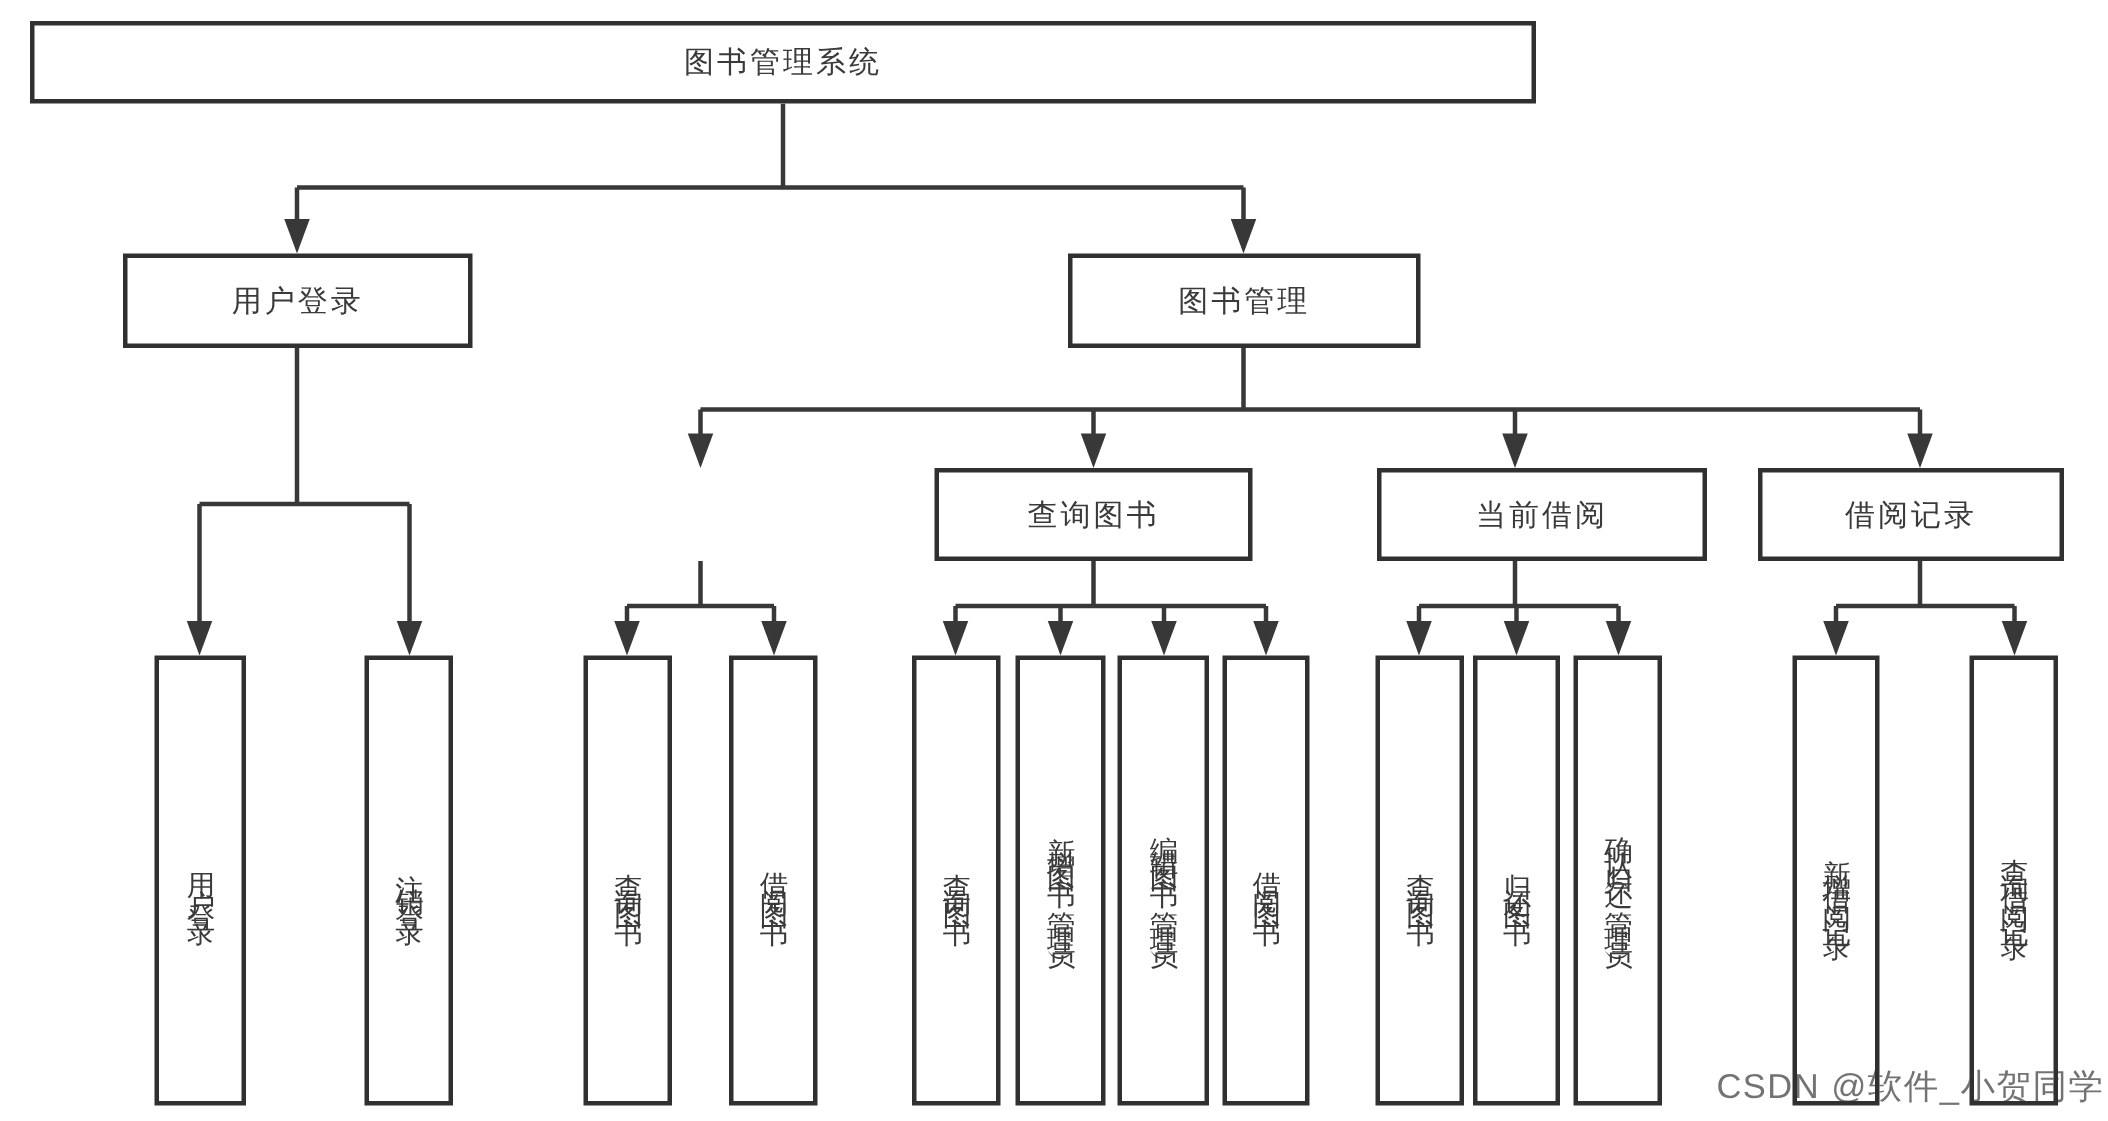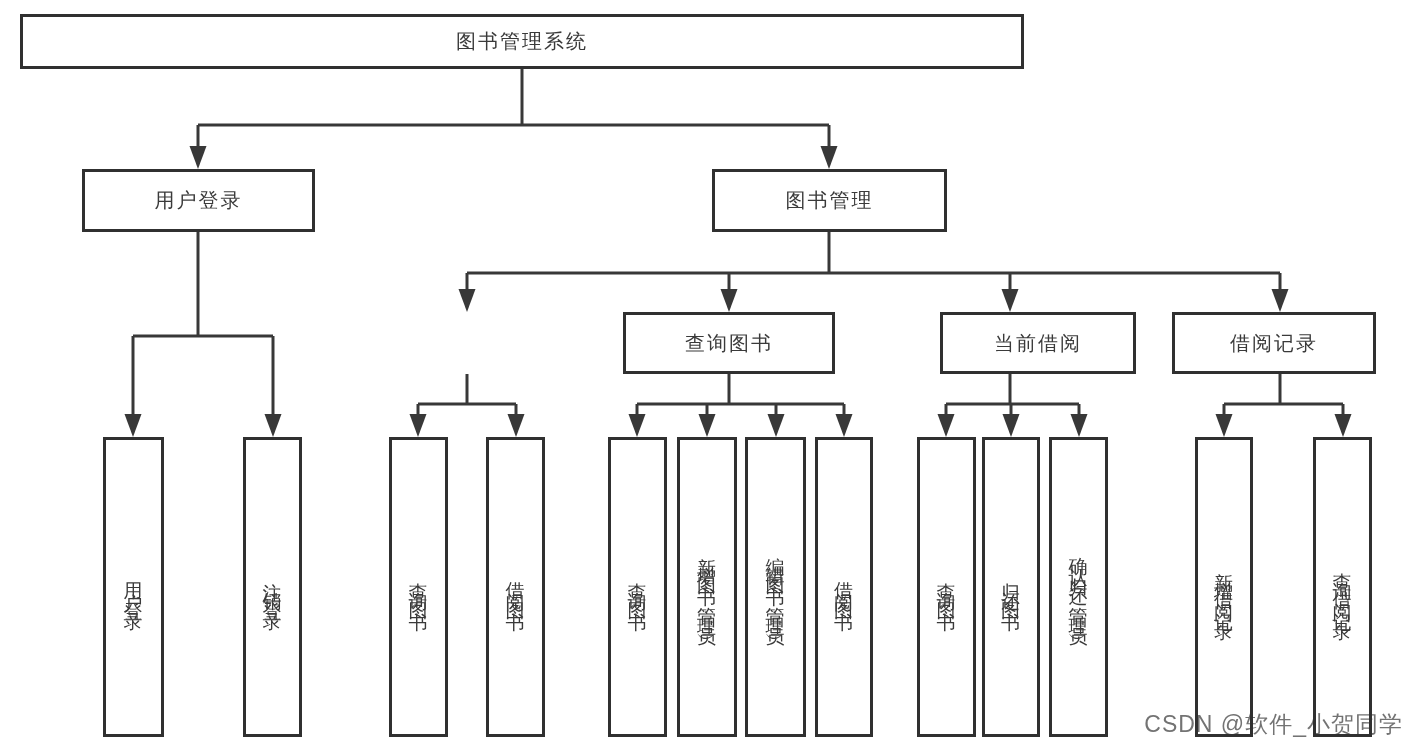--- a/index.html
+++ b/index.html
@@ -56,21 +56,21 @@
     white-space: nowrap;
   }
   
   #n-root   { left: 20px;   top: 14px;  width: 1004px; height: 55px; }
   
   #n-login  { left: 82px;   top: 169px; width: 233px;  height: 63px; }
   #n-mgmt   { left: 712px;  top: 169px; width: 235px;  height: 63px; }
   
   #n-newbook { left: 362px;  top: 312px; width: 210px; height: 62px; }
   #n-borrow  { left: 623px;  top: 312px; width: 212px; height: 62px; }
-  #n-current { left: 940px;  top: 312px; width: 196px; height: 62px; }
+  #n-current { left: 918px;  top: 312px; width: 220px; height: 62px; }
   #n-records { left: 1172px; top: 312px; width: 204px; height: 62px; }
   
   .leaf { top: 437px; height: 300px; }
   #l-ul  { left: 103px;  width: 61px; }
   #l-lo  { left: 243px;  width: 59px; }
   #l-nq  { left: 389px;  width: 59px; }
   #l-nb  { left: 486px;  width: 59px; }
   #l-bq  { left: 608px;  width: 59px; }
   #l-ba  { left: 677px;  width: 60px; }
   #l-be  { left: 745px;  width: 61px; }

